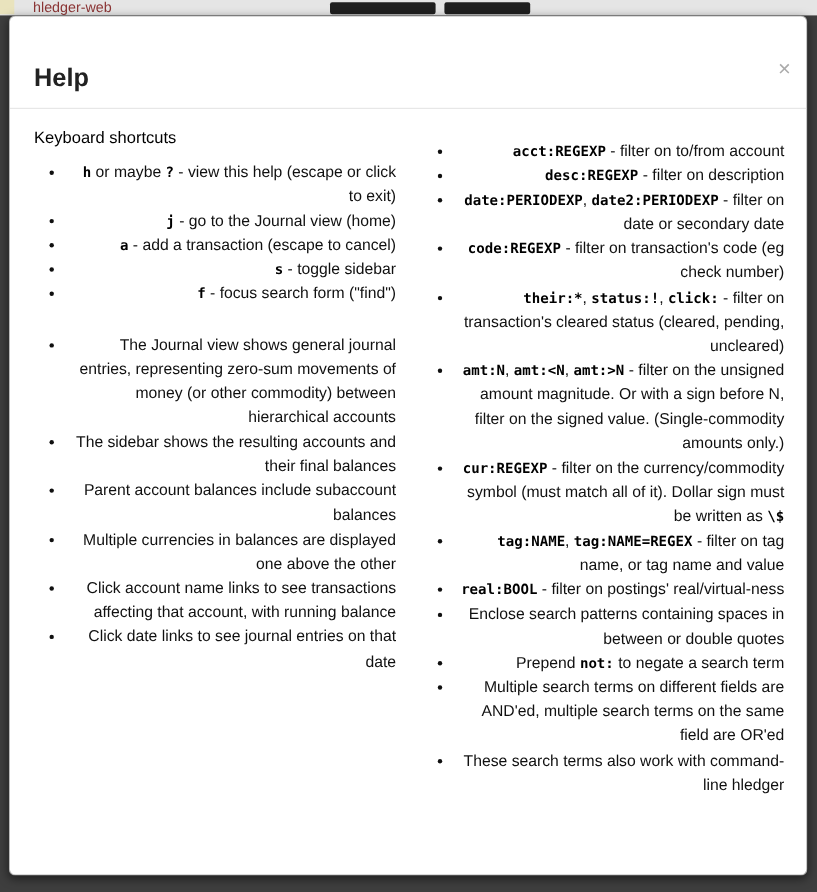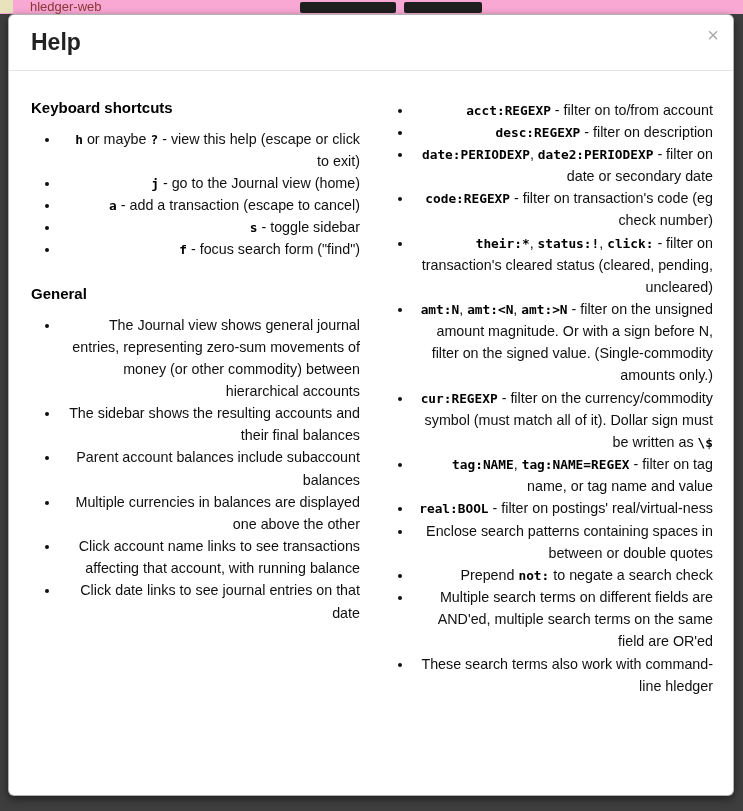--- a/index.html
+++ b/index.html
@@ -7,21 +7,21 @@
   body {
     position: relative;
     overflow: hidden;
     background: #3e3e3e;
     font-family: "Liberation Sans", sans-serif;
   }
 
   
   .top-strip {
     position: absolute; top: 0; left: 0; right: 0; height: 14px;
-    background: #f9a8d4;
+    background: #e5e5e5;
     z-index: 1;
   }
   .sidebar-fragment {
     position: absolute; left: 0; top: 0; width: 13px; height: 13px;
     background: #e9e3bd;
   }
   .brand {
     position: absolute; left: 30px; top: 0;
     font-size: 13px; line-height: 14px;
     color: #8b3535; text-decoration: none;
@@ -40,20 +40,21 @@
     border: 1px solid rgba(0,0,0,0.3);
     border-radius: 6px;
     box-shadow: 0 3px 9px rgba(0,0,0,0.5);
     overflow: hidden;
     z-index: 2;
   }
   .modal-header {
     position: relative;
     padding: 14px 15px 13px 22px;
     border-bottom: 1px solid #e5e5e5;
+    margin-top: 28px;
   }
   .modal-title {
     font-size: 23px;
     font-weight: 600;
     color: #222222;
     line-height: 1.2;
   }
   .close-btn {
     position: absolute; right: 14px; top: 10px;
     background: none; border: none;
@@ -63,23 +64,23 @@
     cursor: pointer;
   }
   .modal-body {
     display: flex;
     gap: 24px;
     padding: 16px 20px 10px 22px;
   }
   .col { flex: 1; min-width: 0; }
   .section-heading {
     font-size: 15px;
-    font-weight: bold;
+    font-weight: normal;
     color: #000000;
-    margin: 12px 0 2px;
+    margin: 2px 0 2px;
   }
   .help-list {
     margin: 12px 0 24px;
     padding-left: 29px;
     list-style: disc;
     text-align: right;
   }
   .help-list li {
     font-size: 14.3px;
     line-height: 1.55;
@@ -110,21 +111,20 @@
   <div class="modal-body">
     <div class="col">
         <div class="section-heading">Keyboard shortcuts</div>
         <ul class="help-list">
           <li><span class="code">h</span><span> or maybe </span><span class="code">?</span><span> - view this help (escape or click to exit)</span></li>
           <li><span class="code">j</span><span> - go to the Journal view (home)</span></li>
           <li><span class="code">a</span><span> - add a transaction (escape to cancel)</span></li>
           <li><span class="code">s</span><span> - toggle sidebar</span></li>
           <li><span class="code">f</span><span> - focus search form ("find")</span></li>
         </ul>
-        <div class="section-heading">General</div>
         <ul class="help-list">
           <li><span>The Journal view shows general journal entries, representing zero-sum movements of money (or other commodity) between hierarchical accounts</span></li>
           <li><span>The sidebar shows the resulting accounts and their final balances</span></li>
           <li><span>Parent account balances include subaccount balances</span></li>
           <li><span>Multiple currencies in balances are displayed one above the other</span></li>
           <li><span>Click account name links to see transactions affecting that account, with running balance</span></li>
           <li><span>Click date links to see journal entries on that date</span></li>
         </ul>
       </div>
     <div class="col">
@@ -132,19 +132,19 @@
           <li><span class="code">acct:REGEXP</span><span> - filter on to/from account</span></li>
           <li><span class="code">desc:REGEXP</span><span> - filter on description</span></li>
           <li><span class="code">date:PERIODEXP</span><span>, </span><span class="code">date2:PERIODEXP</span><span> - filter on date or secondary date</span></li>
           <li><span class="code">code:REGEXP</span><span> - filter on transaction's code (eg check number)</span></li>
           <li><span class="code">their:*</span><span>, </span><span class="code">status:!</span><span>, </span><span class="code">click:</span><span> - filter on transaction's cleared status (cleared, pending, uncleared)</span></li>
           <li><span class="code">amt:N</span><span>, </span><span class="code">amt:&lt;N</span><span>, </span><span class="code">amt:&gt;N</span><span> - filter on the unsigned amount magnitude. Or with a sign before N, filter on the signed value. (Single-commodity amounts only.)</span></li>
           <li><span class="code">cur:REGEXP</span><span> - filter on the currency/commodity symbol (must match all of it). Dollar sign must be written as </span><span class="code">\$</span></li>
           <li><span class="code">tag:NAME</span><span>, </span><span class="code">tag:NAME=REGEX</span><span> - filter on tag name, or tag name and value</span></li>
           <li><span class="code">real:BOOL</span><span> - filter on postings' real/virtual-ness</span></li>
           <li><span>Enclose search patterns containing spaces in between or double quotes</span></li>
-          <li><span>Prepend </span><span class="code">not:</span><span> to negate a search check</span></li>
+          <li><span>Prepend </span><span class="code">not:</span><span> to negate a search term</span></li>
           <li><span>Multiple search terms on different fields are AND'ed, multiple search terms on the same field are OR'ed</span></li>
           <li><span>These search terms also work with command-line hledger</span></li>
         </ul>
       </div>
   </div>
 </div>
 
 </body></html>

